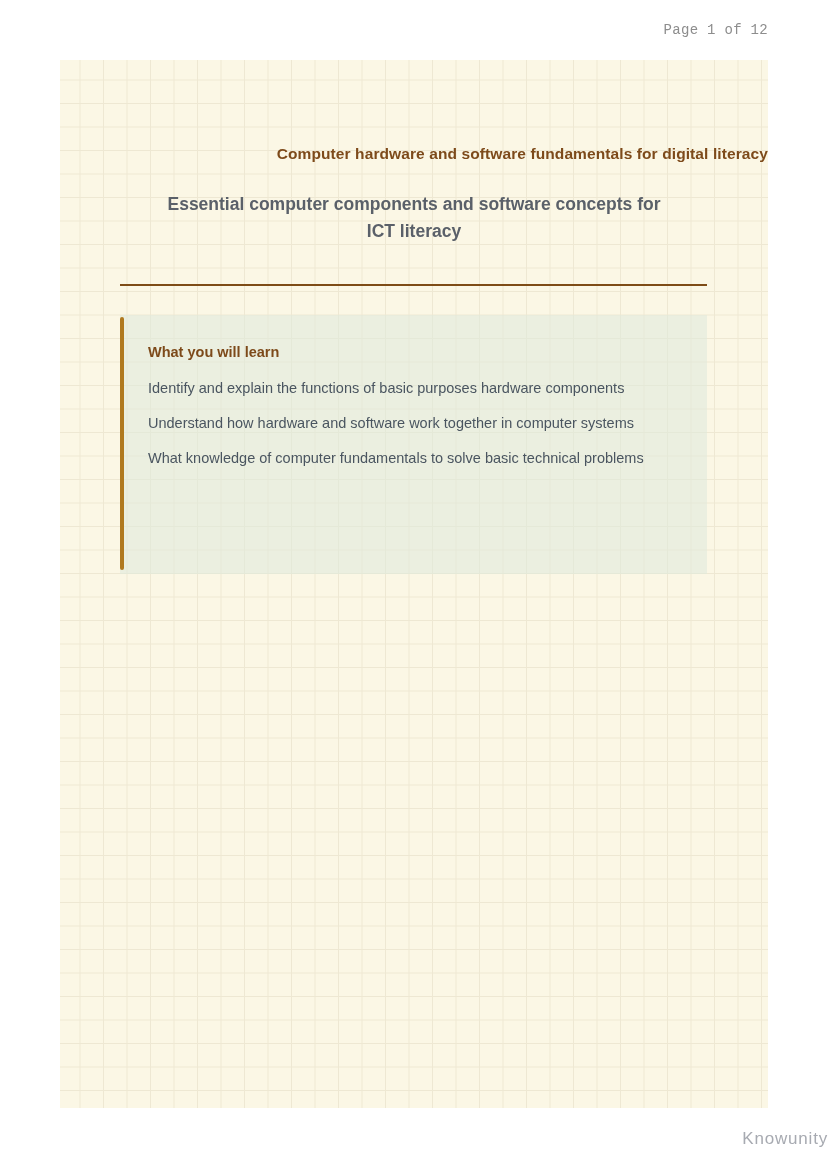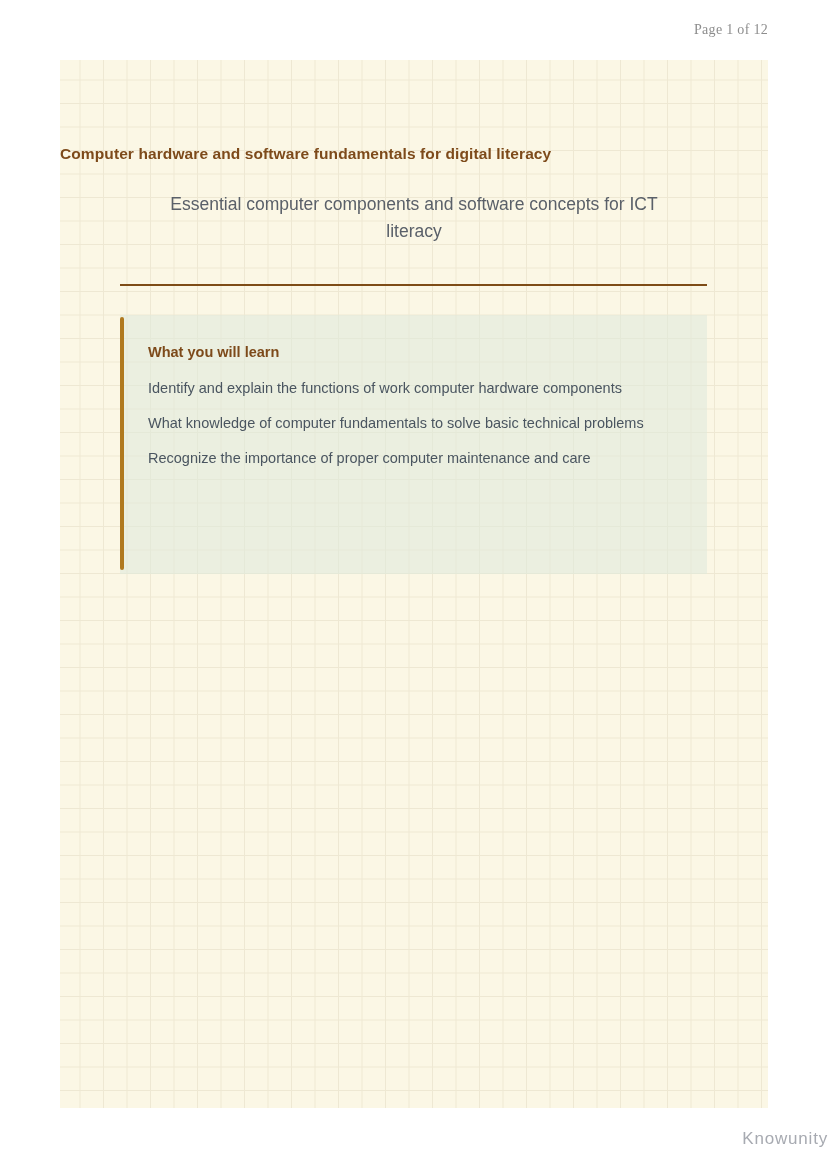--- a/index.html
+++ b/index.html
@@ -8,21 +8,21 @@
     position: relative;
     background: #ffffff;
     font-family: "Liberation Sans", "DejaVu Sans", sans-serif;
     overflow: hidden;
   }
 
   .page-number {
     position: absolute;
     top: 22px;
     right: 60px;
-    font-family: Liberation Serif, serif;
+    font-family: Liberation Mono, monospace;
     font-size: 14px;
     color: #8d8d8d;
     letter-spacing: 0.3px;
   }
 
   .paper {
     position: absolute;
     left: 60px;
     top: 60px;
     width: 708px;
@@ -33,36 +33,37 @@
       linear-gradient(to bottom, #eee8d3 1px, transparent 1px);
     background-size: 23.5px 23.5px;
     background-position: -4px -4px;
   }
 
   .doc-title {
     position: absolute;
     top: 85px;
     left: 0;
     width: 100%;
-    text-align: left;
+    text-align: right;
     font-size: 15.5px;
     font-weight: bold;
     color: #7d4a1a;
     letter-spacing: 0.1px;
   }
 
   .doc-subtitle {
     position: absolute;
     top: 131px;
     left: 104px;
     width: 500px;
     text-align: center;
     font-size: 17.5px;
     line-height: 27px;
     color: #5a6069;
+    font-weight: bold;
   }
 
   .divider {
     position: absolute;
     top: 224px;
     left: 60px;
     width: 587px;
     border-top: 2px solid #7e4c17;
   }
 
@@ -128,25 +129,25 @@
 
   <div class="doc-subtitle">Essential computer components and software concepts for ICT literacy</div>
 
   <div class="divider"></div>
 
   <div class="learn-box">
     <div class="accent-bar"></div>
     <div class="learn-heading">What you will learn</div>
     <ul class="learn-list">
 
-        <li class="learn-item">Identify and explain the functions of work computer hardware components</li>
+        <li class="learn-item">Identify and explain the functions of basic purposes hardware components</li>
 
 
+        <li class="learn-item">Understand how hardware and software work together in computer systems</li>
 
         <li class="learn-item">What knowledge of computer fundamentals to solve basic technical problems</li>
 
-        <li class="learn-item">Recognize the importance of proper computer maintenance and care</li>
       </ul>
   </div>
 
 </div>
 
 <div class="footer-brand">Knowunity</div>
 
 </body></html>

